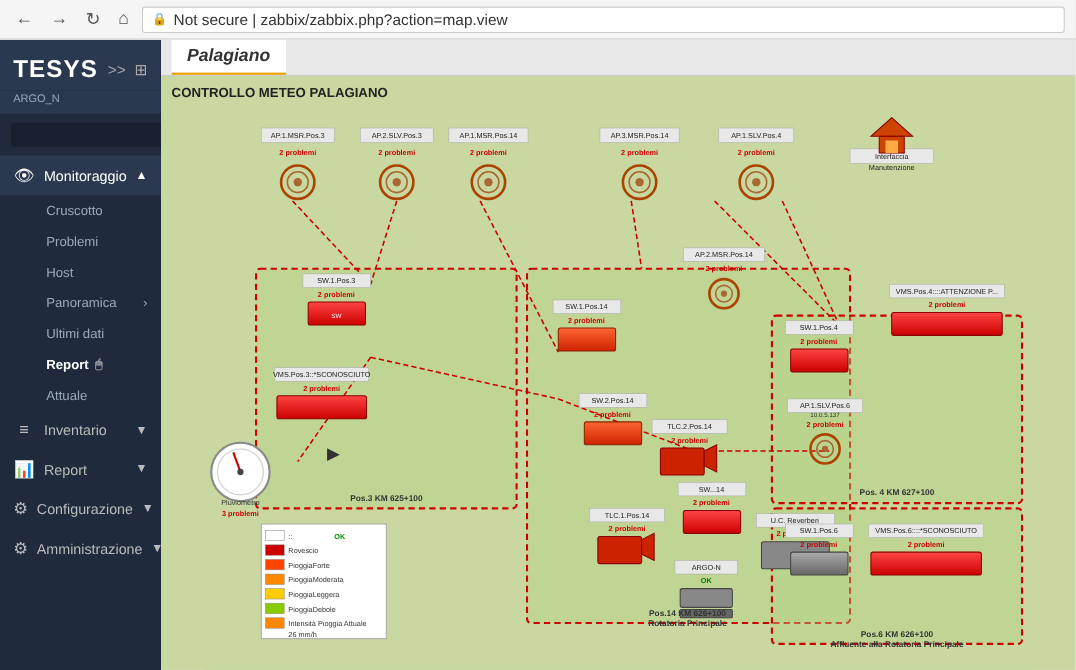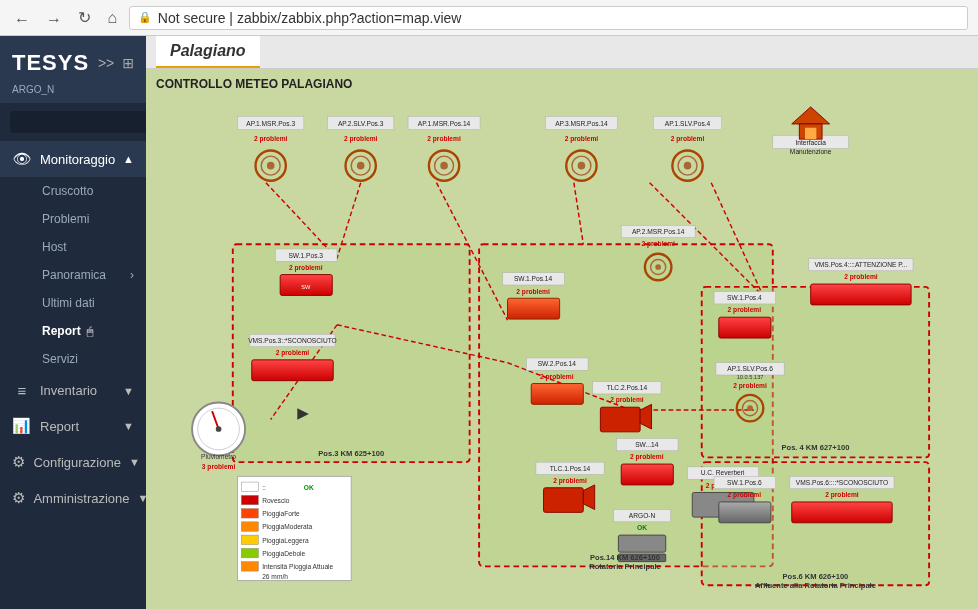--- a/index.html
+++ b/index.html
@@ -195,21 +195,21 @@
       <div class="sub-item">Host</div>
       <div class="sub-item" style="display:flex; justify-content:space-between;">
         <span>Panoramica</span>
           <span>›</span>
       </div>
       <div class="sub-item">Ultimi dati</div>
       <div class="sub-item active" style="display:flex; align-items:center; gap:6px;">
         <span>Report</span>
         <span style="font-size:11px; color:#aaa;">🖱</span>
       </div>
-      <div class="sub-item">Servizi</div>
+      <div class="sub-item">Attuale</div>
     </div>
 
     <div class="nav-item">
       <span class="icon">≡</span>
       <span class="label">Inventario</span>
       <span class="arrow">▼</span>
     </div>
 
     <div class="nav-item">
       <span class="icon">📊</span>

